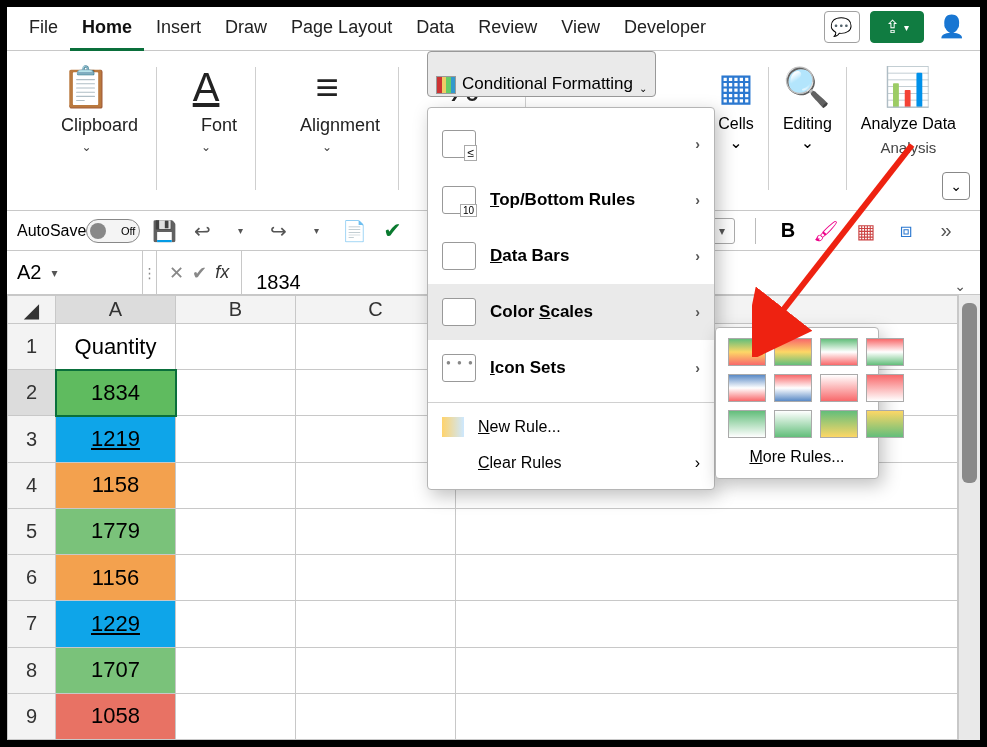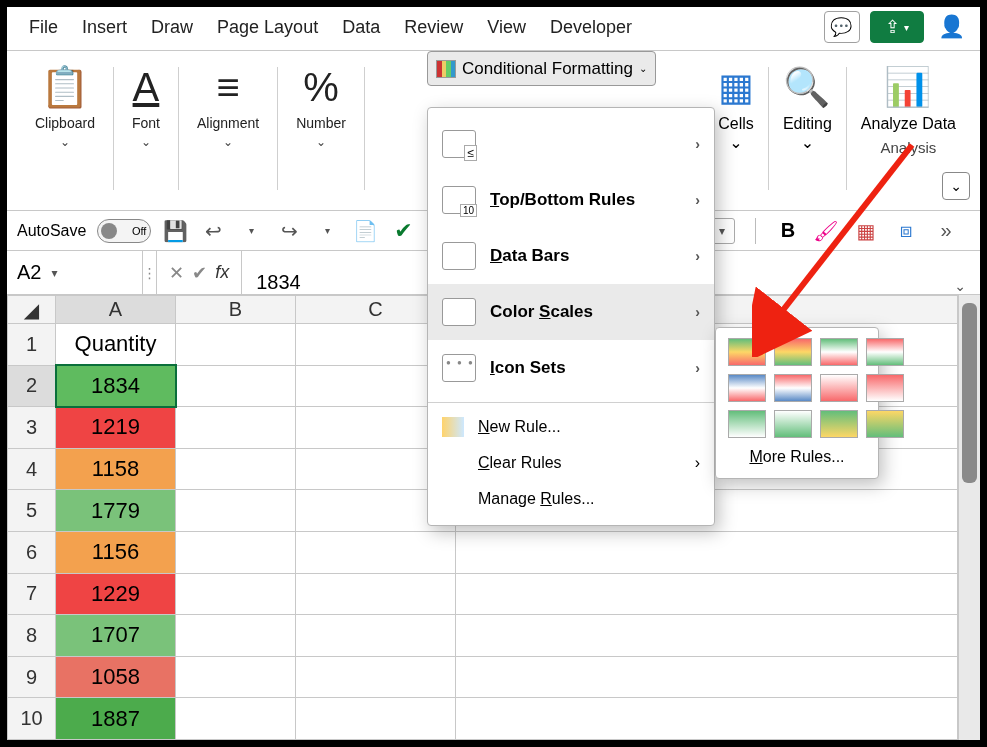--- a/index.html
+++ b/index.html
@@ -68,32 +68,32 @@
     position: relative;
   }
   .rgroup {
     display:flex; flex-direction:column; align-items:center; justify-content:flex-start;
     padding: 0 18px;
     font-size: 16px;
     color:#222;
     position:relative;
   }
   .rgroup .ricon { font-size: 40px; margin: 6px 0 8px 0; line-height:1; }
-  .rgroup .rlabel { font-size: 14px; }
+  .rgroup .rlabel { font-size: 18px; margin-left: 26px; }
   .rgroup .rcaret { font-size: 12px; margin-top:4px; color:#444; }
   .sep { width:1px; background:#cfcfcf; margin:6px 0; }
   .cfbtn {
     position:absolute;
     left:420px; top:0px;
     border:1px solid #999; border-radius:4px;
     background:#eaeaea;
     padding:2px 8px;
-    display:flex; align-items:center; gap:6px;
+    display:flex; align-items:flex-end; gap:6px;
     font-size:17px; cursor:pointer;
-    height:35px;
+    height:46px;
   }
   .cfbtn .cficon {
     width:20px; height:18px;
     background: linear-gradient(to right,
       #c33 0 25%, #ec6 25% 50%, #6c6 50% 75%, #39c 75% 100%);
     border:1px solid #999;
   }
   .cfbtn .caret { font-size:10px; }
 
   .far-group {
@@ -110,21 +110,21 @@
   }
 
   
   .qat {
     display:flex; align-items:center;
     padding: 4px 10px;
     height: 40px;
     border-bottom:1px solid #c8c8c8;
     gap:10px;
   }
-  .qat .autosave { font-size:16px; display:flex; align-items:center; gap:11px;}
+  .qat .autosave { font-size:16px; display:flex; align-items:center; gap:0;}
   .toggle {
     width:54px; height:24px; border:1px solid #888; border-radius:12px;
     display:flex; align-items:center; justify-content:flex-end;
     padding-right:4px; font-size:11px; background:#f4f4f4;
     position:relative;
   }
   .toggle::before{
     content:""; position:absolute; left:3px; top:3px;
     width:16px; height:16px; border-radius:50%; background:#888;
   }
@@ -173,21 +173,21 @@
   .colA { width:120px; }
   .colB { width:120px; }
   .colC { width:160px; }
   .spacer { }
   .hdr-sel { background:#dcdcdc !important; }
   .row-sel { background:#dcdcdc !important; }
   .cell-sel { outline:2px solid #0a6f3b; outline-offset:-1px; }
 
   
   .cs-green { background:#5fbb5f; }
-  .cs-yellow{ background:#ef4444; }
+  .cs-yellow{ background:#0ea5e9;text-decoration:underline; }
   .cs-orange{ background:#f3a14e; }
   .cs-red   { background:#e87264; }
   .cs-green2{ background:#7ac27a; }
   .cs-dkgrn { background:#4cab4c; }
 
   
   .vscroll {
     width:22px; background:#e9e9e9; border-left:1px solid #c8c8c8; position:relative;
   }
   .vscroll .thumb {
@@ -268,20 +268,21 @@
   }
   .u { text-decoration: underline; }
 </style>
 </head>
 <body>
 
 <div class="frame">
 
   <div class="tabbar">
     <div class="tab">File</div>
+    <div class="tab active">Home</div>
     <div class="tab">Insert</div>
     <div class="tab">Draw</div>
     <div class="tab">Page Layout</div>
     <div class="tab">Data</div>
     <div class="tab">Review</div>
     <div class="tab">View</div>
     <div class="tab">Developer</div>
     <div class="right-icons">
       <div class="icon-btn">
           <span>💬</span>
@@ -469,27 +470,20 @@
             <td></td>
             <td></td>
           </tr>
           <tr>
             <td class="rowhdr">9</td>
             <td class="cs-red">1058</td>
             <td></td>
             <td></td>
             <td></td>
           </tr>
-          <tr>
-            <td class="rowhdr">10</td>
-            <td class="cs-dkgrn">1887</td>
-            <td></td>
-            <td></td>
-            <td></td>
-          </tr>
         </tbody>
     </table>
     <div class="vscroll">
       <div class="thumb"></div>
     </div>
   </div>
 
   <div class="cfmenu">
     <div class="cfitem">
       <span class="mi-icon mi-hlcells"></span>
@@ -517,24 +511,20 @@
     </div>
     <div class="cfsep"></div>
     <div class="cfplain">
       <span class="mi-icon" style="background:linear-gradient(90deg,#ffd36b,#cde8ff);"></span>
       <span><span class="u">N</span><span>ew Rule...</span></span>
     </div>
     <div class="cfplain">
       <span class="mi-icon" style="background:#fff;"></span>
       <span><span class="u">C</span><span>lear Rules</span></span>
       <span class="arrow" style="margin-left:auto;">›</span>
-    </div>
-    <div class="cfplain">
-      <span class="mi-icon" style="background:#fff;"></span>
-      <span>Manage <span class="u">R</span>ules...</span>
     </div>
   </div>
 
   <div class="submenu">
     <div class="swgrid">
       <div class="swatch sw-gry"></div>
       <div class="swatch sw-ryg"></div>
       <div class="swatch sw-gwr"></div>
       <div class="swatch sw-rwg"></div>
       <div class="swatch sw-bwr"></div>

